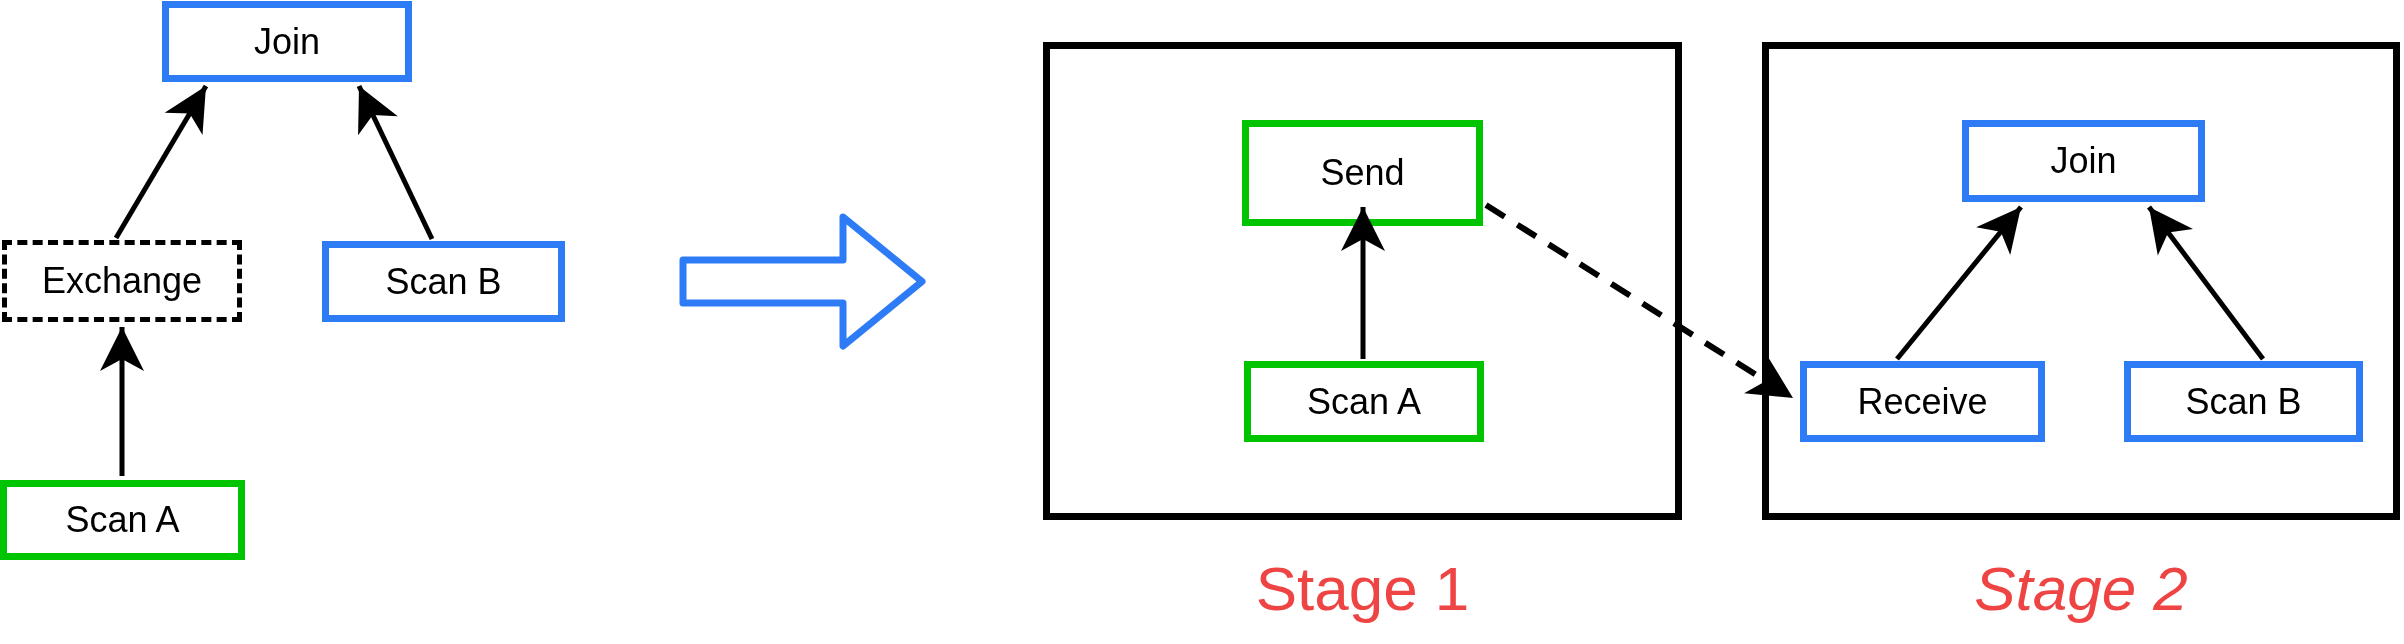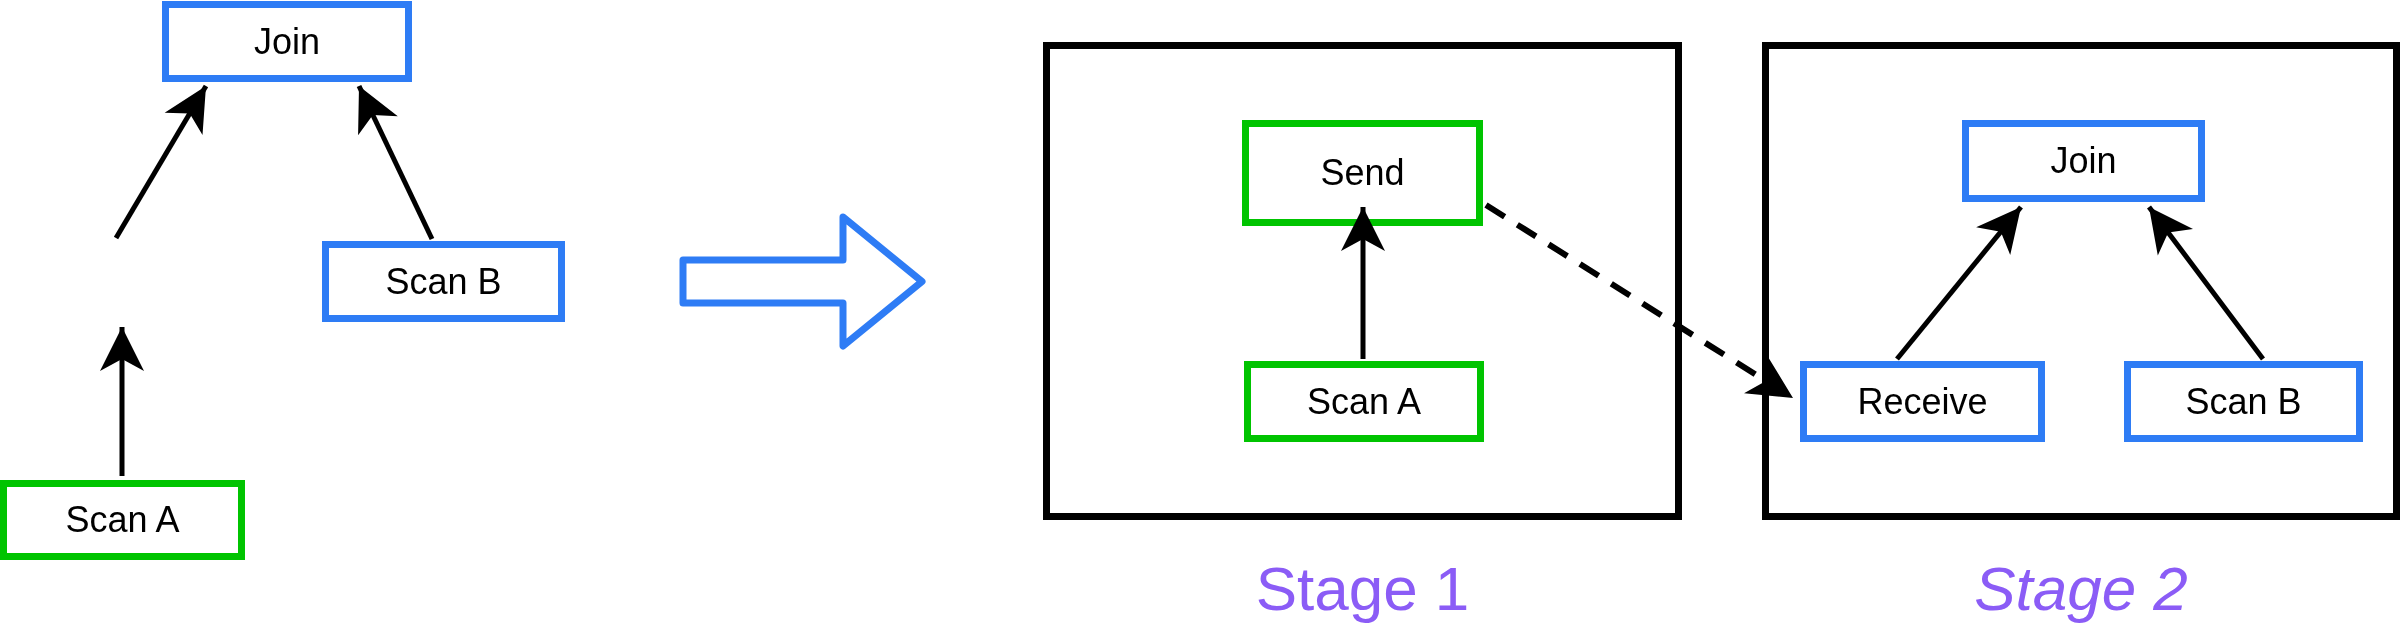--- a/index.html
+++ b/index.html
@@ -37,39 +37,42 @@
     border:7px solid var(--black);
     background:transparent;
   }
   .stage-title{
     position:absolute;
     height:80px;
     display:flex;
     align-items:center;
     justify-content:center;
     font-size:62px;
-    color:#8b5cf6;
+    color:#ef4444;
     white-space:nowrap;
   }
   svg.overlay{
     position:absolute;
     left:0;top:0;
     width:2404px;height:644px;
     pointer-events:none;
   }
 </style>
 </head>
 <body>
 
 <div class="canvas">
 
   <div class="node blue" style="left:162px; top:1px;   width:250px; height:81px;">
     <span>Join</span>
   </div>
 
+  <div class="node dashed" style="left:2px; top:240px; width:240px; height:82px;">
+    <span>Exchange</span>
+  </div>
 
   <div class="node blue" style="left:322px; top:241px; width:243px; height:81px;">
     <span>Scan B</span>
   </div>
 
   <div class="node green" style="left:0px; top:480px; width:245px; height:80px;">
     <span>Scan A</span>
   </div>
 
   <div class="stage-frame" style="left:1043px; top:42px; width:639px; height:478px;"></div>

